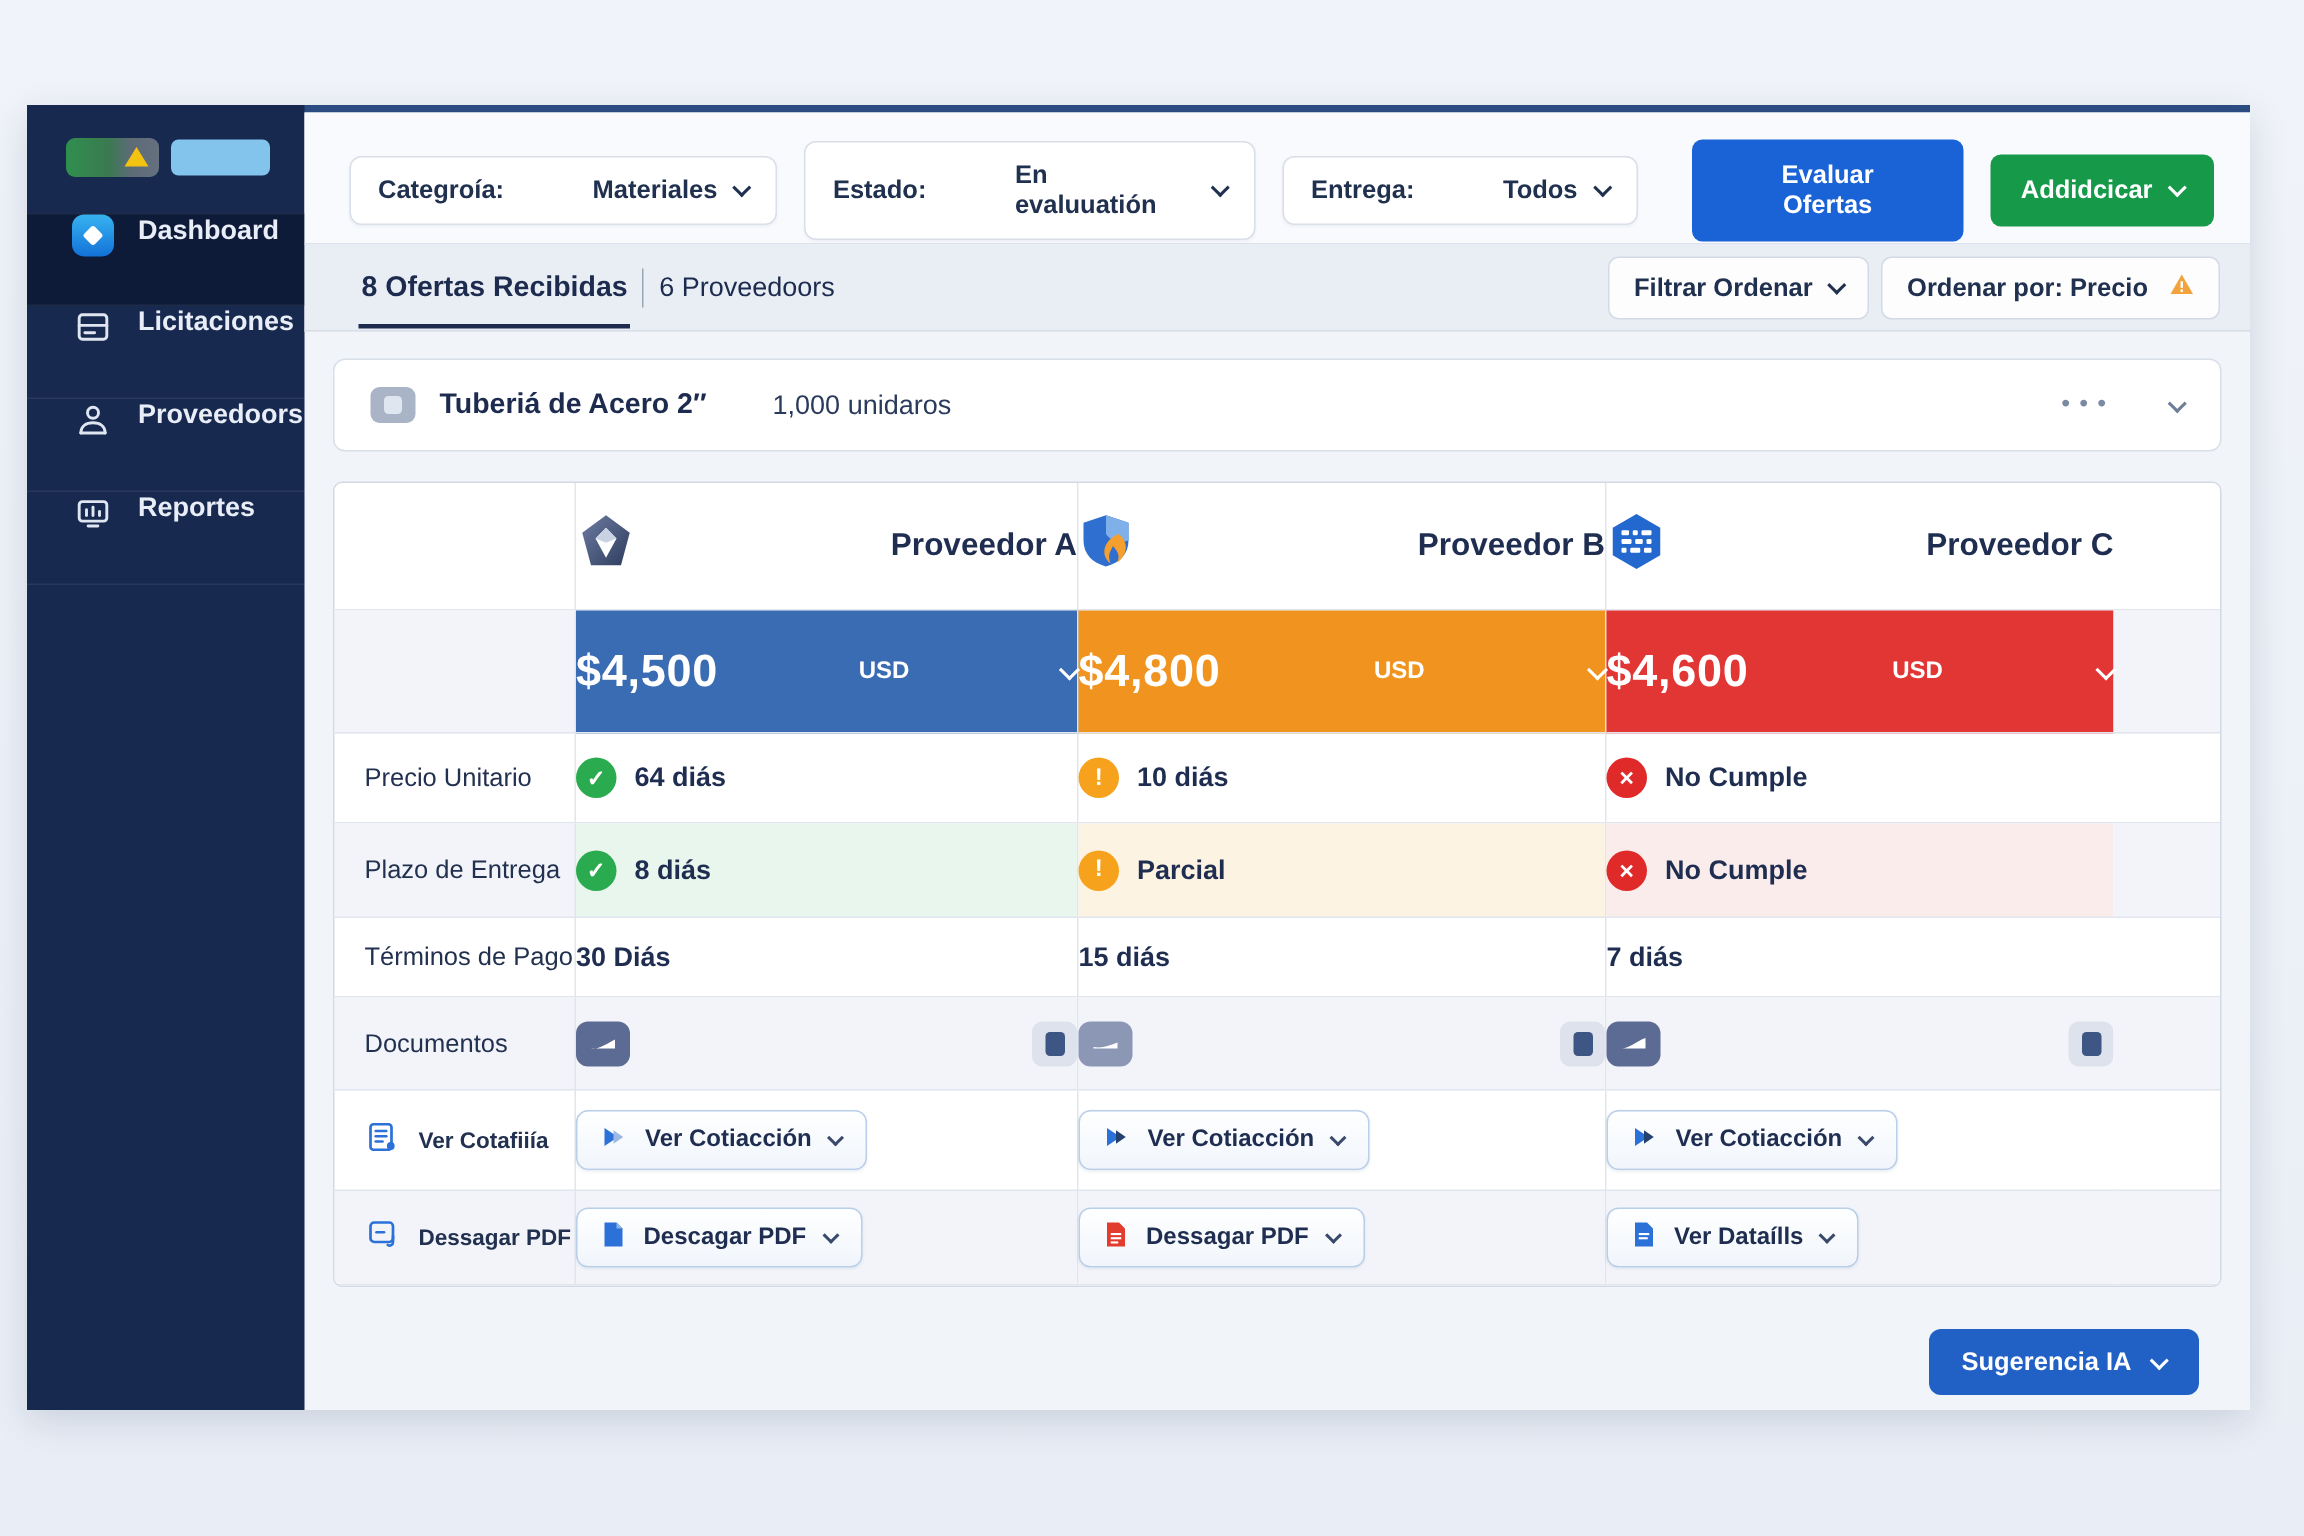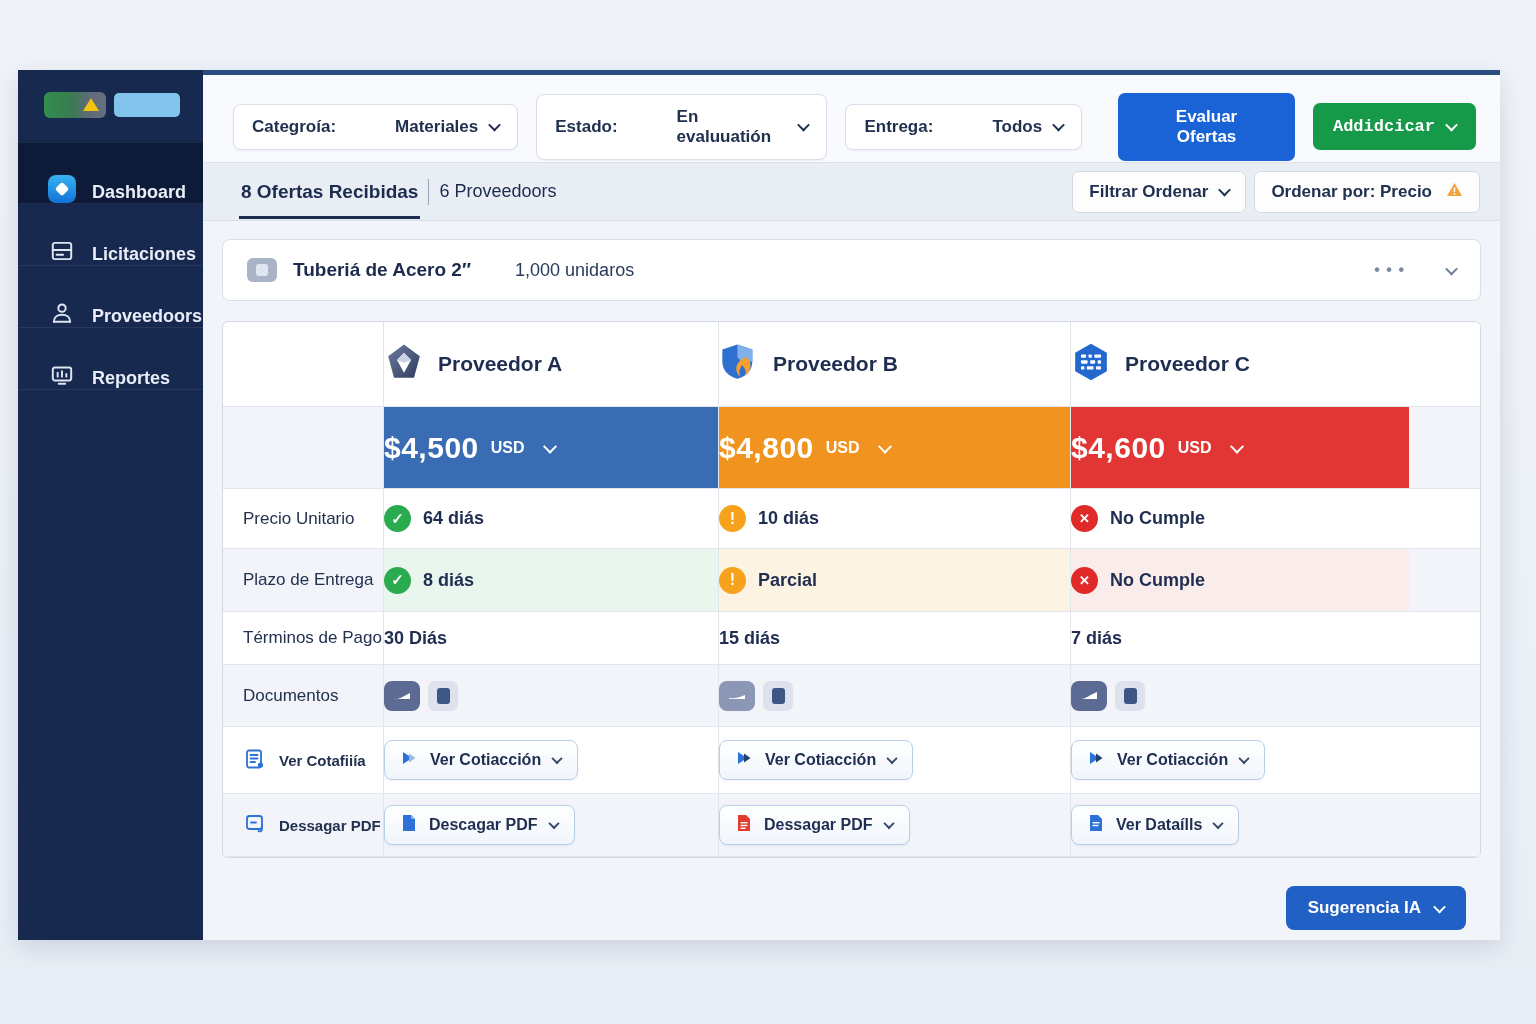--- a/index.html
+++ b/index.html
@@ -19,21 +19,21 @@
     display:flex;
   }
   
   .sidebar { width:185px; background:#17294e; flex:0 0 185px; display:flex; flex-direction:column; margin-top:-5px; }
   .logo-row { display:flex; align-items:center; gap:8px; padding:22px 18px 24px 26px; }
   .logo-pill1 { width:62px; height:26px; border-radius:6px; position:relative;
     background:linear-gradient(90deg,#2f8f4e 0%,#3a7a50 45%,#5d6b77 70%,#66707f 100%); }
   .logo-pill1::after { content:""; position:absolute; right:7px; top:6px;
     border-left:8px solid transparent; border-right:8px solid transparent; border-bottom:13px solid #f4c211; }
   .logo-pill2 { width:66px; height:24px; border-radius:5px; background:#82c4ec; }
-  .nav-item { display:flex; align-items:flex-end; gap:16px; height:62px; padding-left:30px;
+  .nav-item { display:flex; align-items:flex-start; gap:16px; height:62px; padding-left:30px;
     color:#e8edf7; font-size:18px; font-weight:600; border-bottom:1px solid rgba(255,255,255,.07); cursor:pointer; }
   .nav-item.active { background:#0d1b38; font-weight:700; border-top:1px solid rgba(255,255,255,.07); }
   .nav-ic { width:28px; height:28px; display:inline-flex; align-items:center; justify-content:center; }
   .dash-ic { width:28px; height:28px; border-radius:8px;
     background:linear-gradient(180deg,#37b3f0,#1272d8); display:inline-flex; align-items:center; justify-content:center; }
   .dash-ic::after { content:""; width:10px; height:10px; background:#fff; transform:rotate(45deg); border-radius:2px; }
   .nav-svg { stroke:#dfe6f2; stroke-width:1.8; fill:none; stroke-linecap:round; stroke-linejoin:round; }
   
   .content { flex:1; display:flex; flex-direction:column; min-width:0; }
   .topbar { height:88px; background:#f8fafd; border-bottom:1px solid #dde3ec;
@@ -41,21 +41,21 @@
   .filter-pill { display:flex; align-items:center; gap:12px; background:#fff; border:1px solid #d9dee9;
     border-radius:8px; padding:12px 18px; font-size:17px; font-weight:600; color:#20304f;
     box-shadow:0 1px 2px rgba(30,60,120,.05); cursor:pointer; }
   .filter-pill .val { font-weight:700;margin-left:47px; }
   .chev { width:9px; height:9px; border-right:2.5px solid currentColor; border-bottom:2.5px solid currentColor;
     transform:rotate(45deg) translate(-1px,-1px); display:inline-block; flex:0 0 auto; }
   .topbar-spacer { flex:1; }
   .btn-primary { background:#1a63d6; color:#fff; border:none; border-radius:7px; padding:14px 28px;
     font-size:17px; font-weight:700; font-family:inherit; cursor:pointer; }
   .btn-green { background:#169a4a; color:#fff; border:none; border-radius:7px; padding:14px 20px;
-    font-size:17px; font-weight:700; font-family:Liberation Mono, monospace; display:flex; align-items:center; gap:12px; cursor:pointer; }
+    font-size:17px; font-weight:700; font-family:Liberation Sans, sans-serif; display:flex; align-items:center; gap:12px; cursor:pointer; }
   
   .tabsbar { height:58px; background:#e9edf4; border-bottom:1px solid #d8dee8;
     display:flex; align-items:center; padding:0 20px 0 36px; gap:8px; }
   .tab { font-size:19px; font-weight:700; color:#1c2b4e; position:relative; padding:16px 2px; cursor:pointer; }
   .tab.active::after { content:""; position:absolute; left:0; right:0; bottom:0; height:3px; background:#1c2b4e; }
   .tab-divider { width:1px; height:26px; background:#9aa5b8; }
   .tab.secondary { font-weight:500; font-size:18px; }
   .tabsbar-spacer { flex:1; }
   .pill-btn { display:flex; align-items:center; gap:12px; background:#fdfdfe; border:1px solid #d4dae5;
     border-radius:7px; padding:10px 16px; font-size:17px; font-weight:600; color:#20304f; cursor:pointer; }
@@ -69,21 +69,21 @@
   .item-name { font-size:19px; font-weight:700; color:#1d2c4e; }
   .item-qty { font-size:18px; color:#2a3a5c; margin-left:28px; }
   .item-spacer { flex:1; }
   .more-ic::before { content:"• • •"; color:#7b8aa3; font-size:16px; font-weight:700; letter-spacing:1px; }
   .item-chev { color:#6f7e98; margin-left:26px; }
   
   .table-card { background:#fff; border:1px solid #d3dae4; border-radius:6px; overflow:hidden;
     display:grid; grid-template-columns:161px 335px 352px 338px minmax(0,1fr);
     grid-template-rows:85px 82px 60px 63px 53px 62px 67px 63px; }
   .cell { border-right:1px solid #e1e6ee; border-bottom:1px solid #e1e6ee;
-    display:flex; align-items:center; justify-content:flex-start; font-size:18px; font-weight:600; color:#1e2d50; min-width:0; }
+    display:flex; align-items:center; justify-content:space-between; font-size:18px; font-weight:600; color:#1e2d50; min-width:0; }
   .cell.last-col { border-right:none; }
   .cell.label-cell { justify-content:flex-start; padding-left:20px; font-size:17px; font-weight:500; color:#22314f; }
   .stripe { background:#f2f4f9; }
   .tint-ok { background:#e9f6ee; }
   .tint-warn { background:#fdf3e2; }
   .tint-fail { background:#fbecec; }
   .provider-head { gap:14px; font-size:21px; font-weight:700; }
   .price-cell { color:#fff; gap:10px; }
   .price-big { font-size:30px; font-weight:800; letter-spacing:.5px; }
   .price-cur { font-size:16px; font-weight:600; margin-left:2px; }

